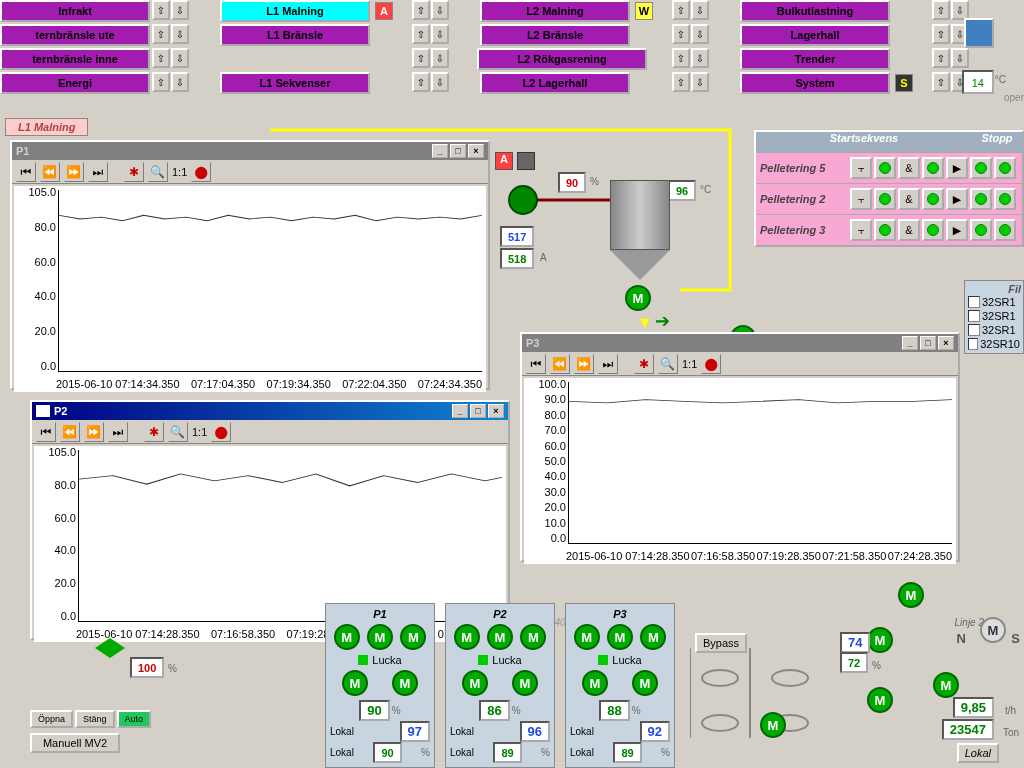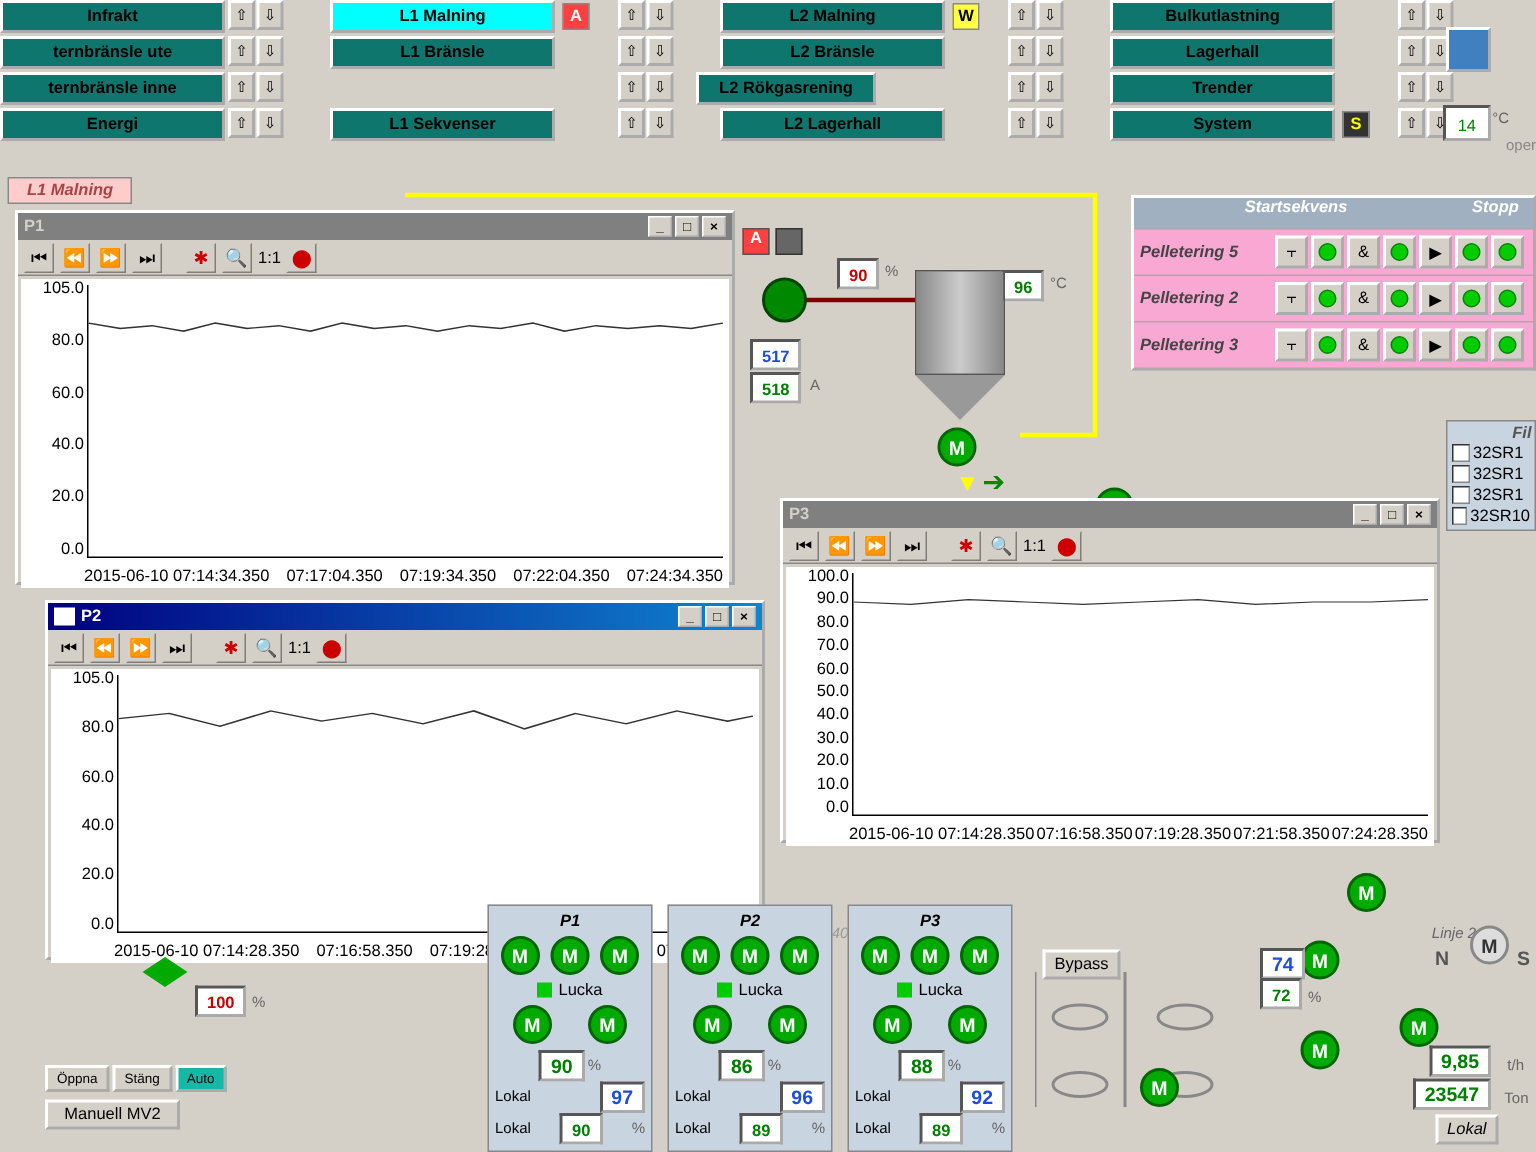--- a/index.html
+++ b/index.html
@@ -1,20 +1,20 @@
 <!DOCTYPE html>
 <html><head>
 <meta charset="utf-8">
 <style>
   * { box-sizing: border-box; margin: 0; padding: 0; font-family: Arial, sans-serif; font-size: 11px; }
   body { background: #d4d0c8; width: 1024px; height: 768px; overflow: hidden; position: relative; }
   
   
   .top-nav { height: 100px; background: #d4d0c8; position: relative; }
-  .nav-btn { position: absolute; background: #0f766e; border: 2px outset #fff; height: 22px; display: flex; align-items: center; justify-content: center; font-weight: bold; cursor: pointer; }
+  .nav-btn { position: absolute; background: #a21caf; border: 2px outset #fff; height: 22px; display: flex; align-items: center; justify-content: center; font-weight: bold; cursor: pointer; }
   .nav-btn.cyan { background: #00ffff; }
   .nav-indicator { position: absolute; width: 18px; height: 18px; border: 1px solid #888; display: flex; align-items: center; justify-content: center; font-weight: bold; }
   .nav-indicator.red { background: #ff4040; color: #fff; }
   .nav-indicator.yellow { background: #ffff40; color: #000; }
   .nav-indicator.black { background: #333; color: #ff0; }
   .arrow-grp { position: absolute; display: flex; gap: 1px; }
   .arrow-btn { width: 18px; height: 20px; background: #d4d0c8; border: 2px outset #fff; font-size: 10px; display:flex; align-items:center; justify-content:center; }
   
   
   .temp-display { position: absolute; right: 10px; top: 70px; background: #fff; border: 2px inset #aaa; padding: 2px 8px; color: #008000; font-weight: normal; font-size: 14px; }
@@ -115,21 +115,21 @@
       <div class="arrow-btn">⇩</div>
     </div>
   <div class="arrow-grp" style="left:412px;top:72px">
       <div class="arrow-btn">⇧</div>
       <div class="arrow-btn">⇩</div>
     </div>
 
   <div class="nav-btn" style="left:480px;top:0;width:150px">L2 Malning</div>
   <div class="nav-indicator yellow" style="left:635px;top:2px">W</div>
   <div class="nav-btn" style="left:480px;top:24px;width:150px">L2 Bränsle</div>
-  <div class="nav-btn" style="left:464px;top:48px;width:120px">L2 Rökgasrening</div>
+  <div class="nav-btn" style="left:477px;top:48px;width:170px">L2 Rökgasrening</div>
   <div class="nav-btn" style="left:480px;top:72px;width:150px">L2 Lagerhall</div>
   <div class="arrow-grp" style="left:672px;top:0">
       <div class="arrow-btn">⇧</div>
       <div class="arrow-btn">⇩</div>
     </div>
   <div class="arrow-grp" style="left:672px;top:24px">
       <div class="arrow-btn">⇧</div>
       <div class="arrow-btn">⇩</div>
     </div>
   <div class="arrow-grp" style="left:672px;top:48px">
@@ -434,21 +434,21 @@
 <div style="position:absolute;bottom:0;left:0;right:0;height:150px">
 
   <div style="position:absolute;left:110px;bottom:110px;width:0;height:0;border-top:10px solid transparent;border-bottom:10px solid transparent;border-left:15px solid #00aa00"></div>
   <div style="position:absolute;left:95px;bottom:110px;width:0;height:0;border-top:10px solid transparent;border-bottom:10px solid transparent;border-right:15px solid #00aa00"></div>
   <div class="value-box red" style="left:130px;bottom:90px;position:absolute"><span>100</span></div>
   <span style="position:absolute;left:168px;bottom:94px;font-size:10px;color:#666">%</span>
 
   <div style="position:absolute;left:30px;bottom:40px;display:flex;gap:2px">
     <div class="button-3d" style="font-size:9px">Öppna</div>
     <div class="button-3d" style="font-size:9px">Stäng</div>
-    <div class="button-3d" style="font-size:9px;background:#14b8a6">Auto</div>
+    <div class="button-3d" style="font-size:9px;background:#22c55e">Auto</div>
   </div>
   <div class="button-3d" style="position:absolute;left:30px;bottom:15px;width:90px;text-align:center">Manuell MV2</div>
 
   <span style="position:absolute;left:515px;bottom:140px;color:#999;font-size:10px;font-style:italic">ning 15A40</span>
   <div style="position:absolute;left:602px;bottom:138px;width:12px;height:12px;background:#00aa00;border:1px solid #006600"></div>
 
   <div class="p-panel" style="left:325px">
     <div class="p-header">P1</div>
     <div class="p-motors">
       <div class="motor" style="position:relative">M</div>

